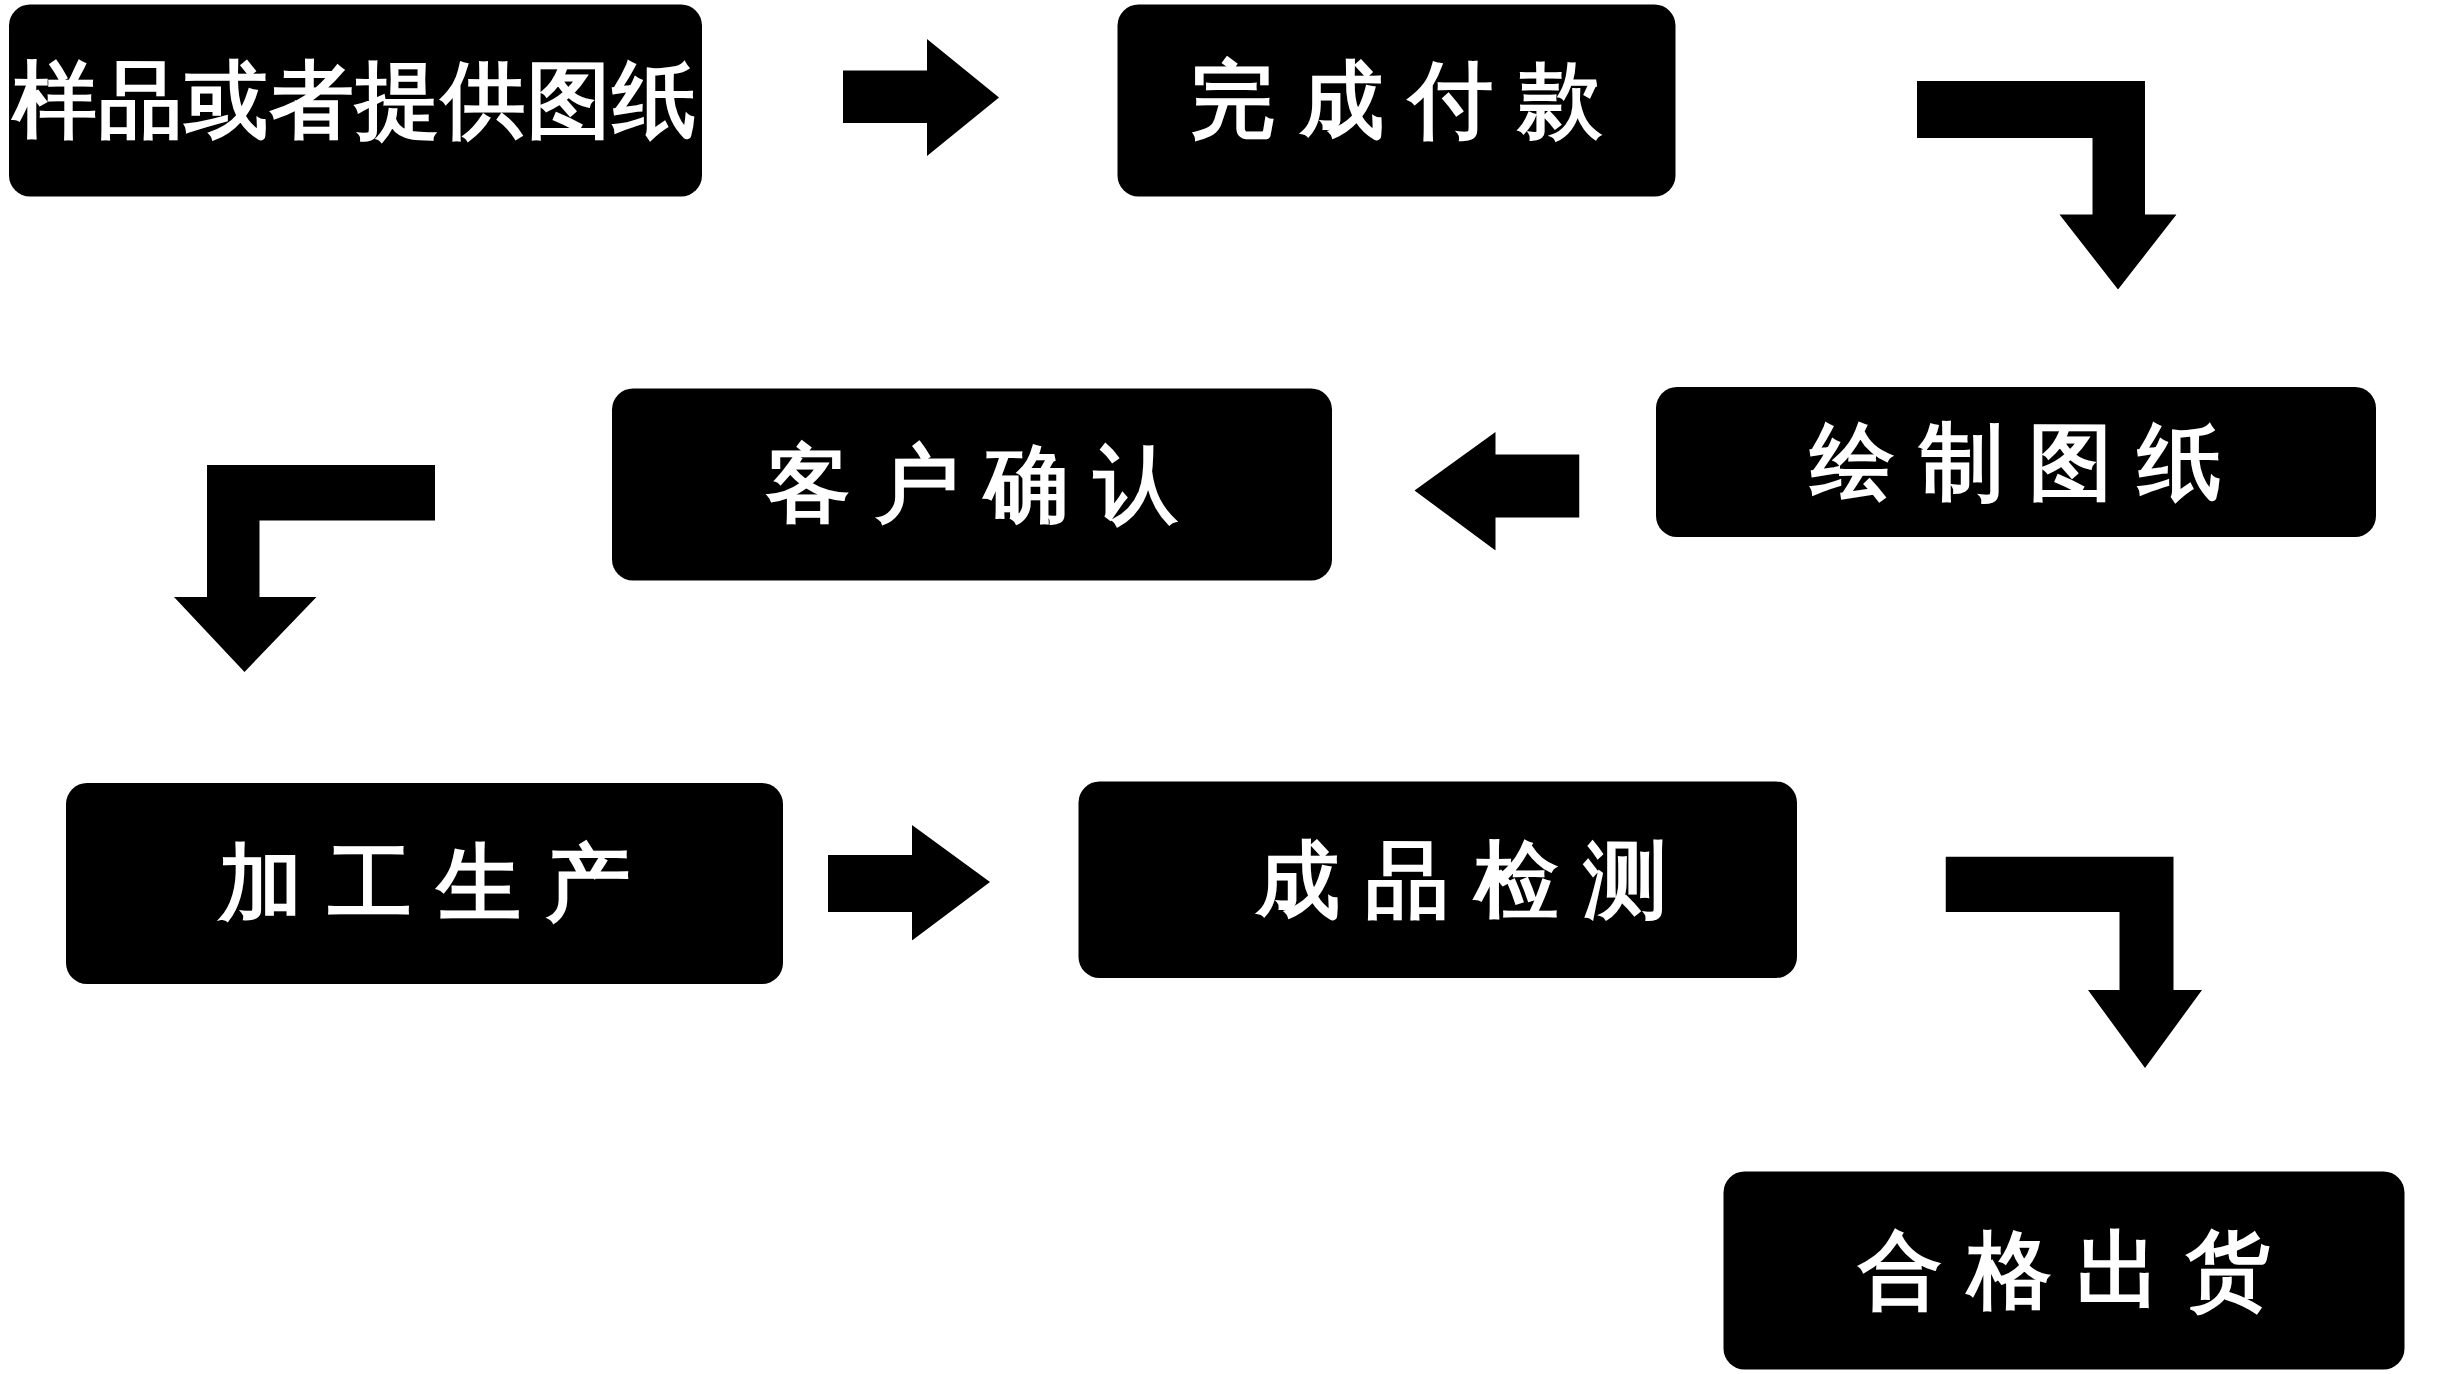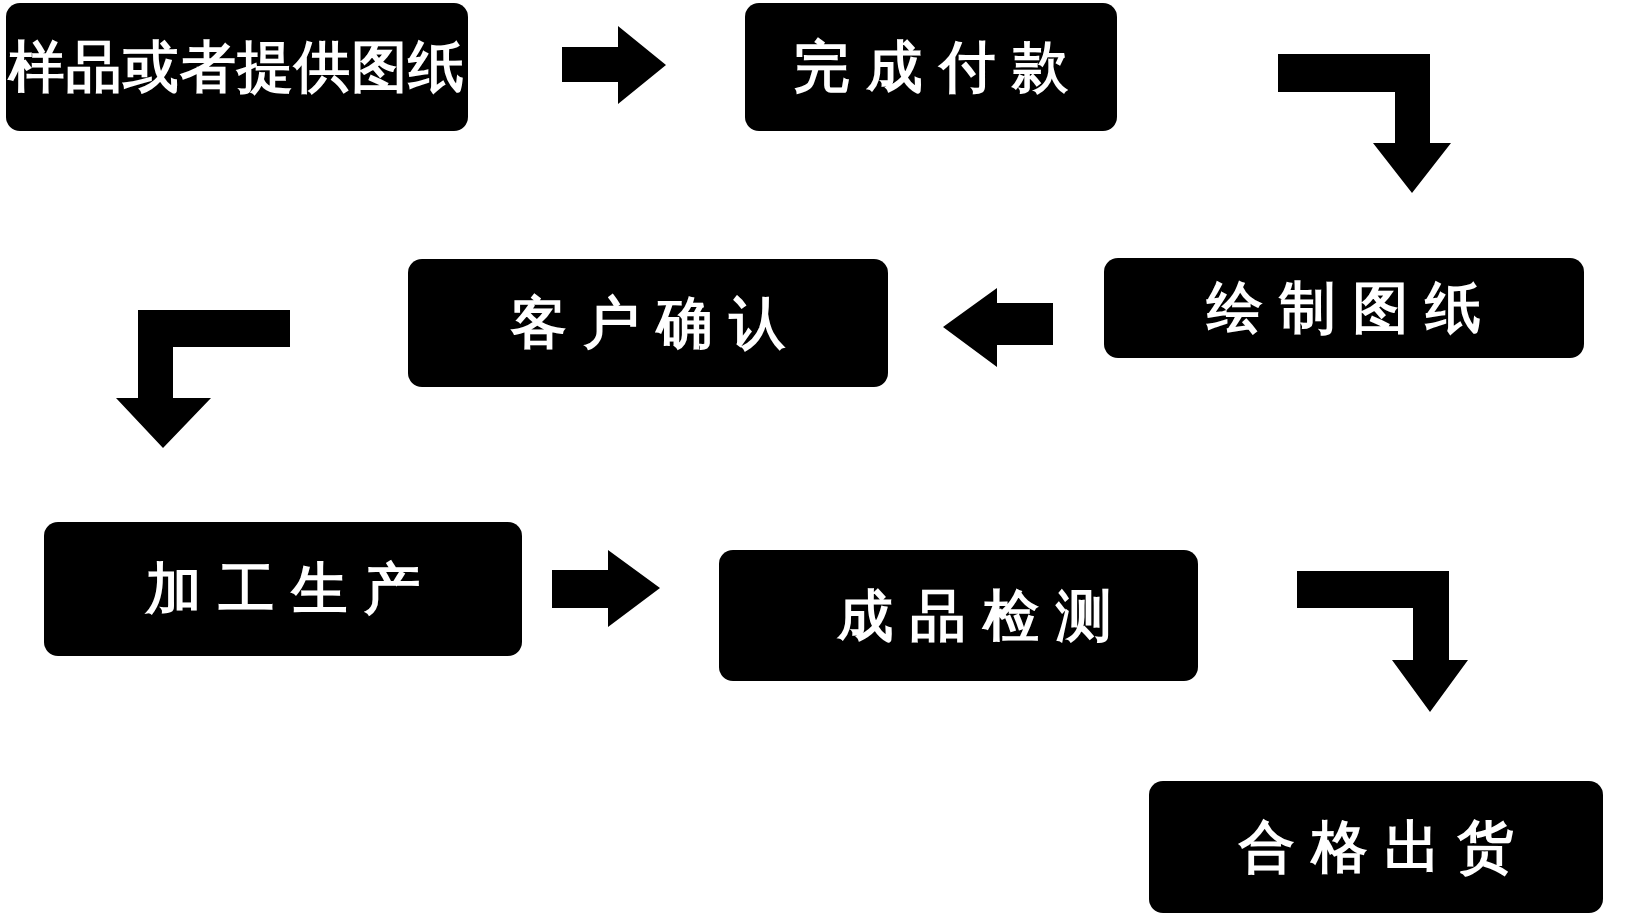--- a/index.html
+++ b/index.html
@@ -50,21 +50,21 @@
   }
   .arrow svg { display: block; }
   .arrow polygon { fill: var(--arrow); }
 
   
   #node-1 { left: 6px;    top: 3px;   width: 462px; height: 128px; }
   #node-2 { left: 745px;  top: 3px;   width: 372px; height: 128px; }
   #node-3 { left: 1104px; top: 258px; width: 480px; height: 100px; }
   #node-4 { left: 408px;  top: 259px; width: 480px; height: 128px; }
   #node-5 { left: 2px;    top: 522px; width: 478px; height: 134px; margin-left: 42px; }
-  #node-6 { left: 719px;  top: 550px; width: 479px; height: 131px; padding-left: 32px; }
+  #node-6 { left: 719px;  top: 521px; width: 479px; height: 131px; padding-left: 32px; }
   #node-7 { left: 1149px; top: 781px; width: 454px; height: 132px; text-align: center; }
 
   
   #arrow-1 { left: 562px;  top: 26px;  }
   #arrow-2 { left: 1278px; top: 54px;  }
   #arrow-3 { left: 943px;  top: 288px; }
   #arrow-4 { left: 116px;  top: 310px; }
   #arrow-5 { left: 552px;  top: 550px; }
   #arrow-6 { left: 1297px; top: 571px; }
 </style>

